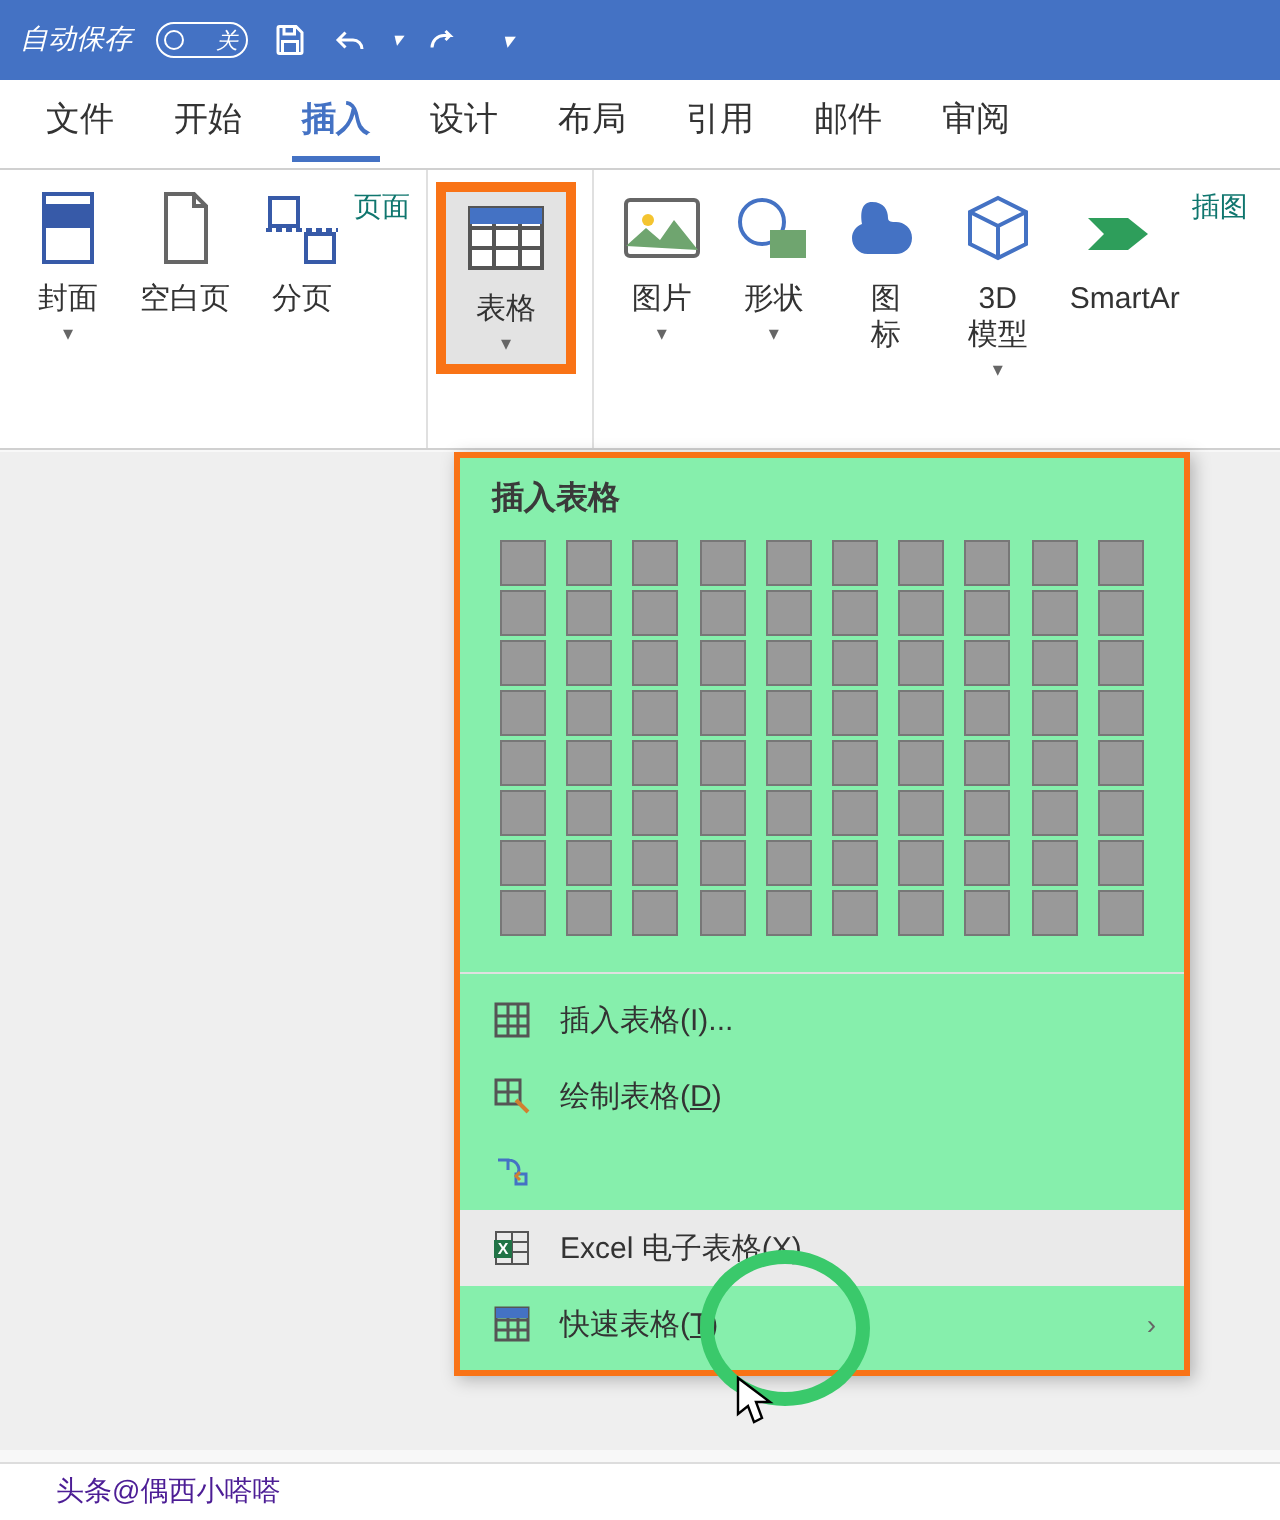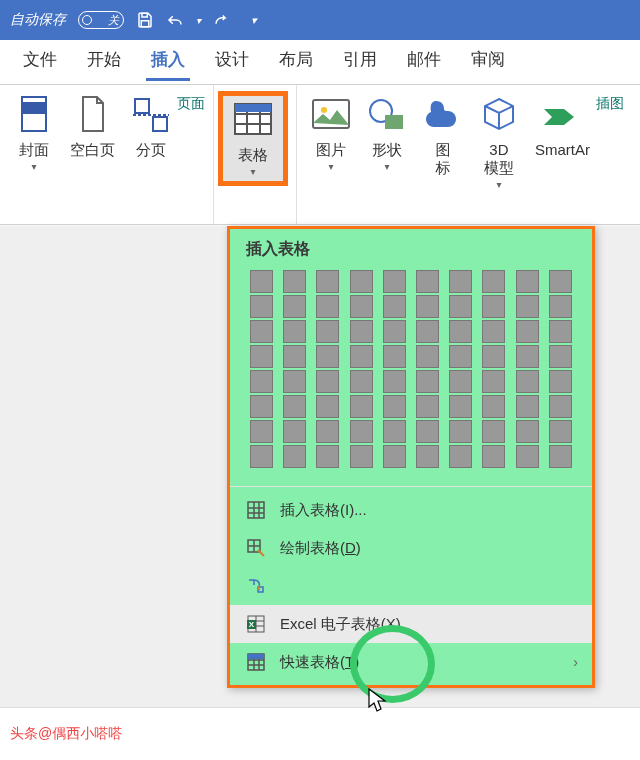--- a/index.html
+++ b/index.html
@@ -25,21 +25,21 @@
     .dd-title { font-size:16px; font-weight:600; color:#3a3a3a; padding:10px 16px 8px; }
     .grid { display:grid; grid-template-columns:repeat(10,1fr); gap:2px; padding:2px 16px 14px; justify-items:center; }
     .cell { width:23px; height:23px; background:#999; border:1px solid #777; cursor:pointer; }
     .dd-sep { height:1px; background:#e0e0e0; margin:4px 0; }
     .dd-item { display:flex; align-items:center; padding:9px 16px; font-size:15px; color:#333; cursor:pointer; gap:14px; position:relative; }
     .dd-item.hover { background:#eaeaea; }
     .dd-item .mi-icon { width:20px; height:20px; display:flex; align-items:center; justify-content:center; }
     .dd-item .chev { position:absolute; right:14px; color:#666; font-size:14px; }
     .circle-hl { position:absolute; width:85px; height:78px; border:7px solid #3ac96b; border-radius:50%; left:350px; top:625px; z-index:10; pointer-events:none; }
     .doc-area { position:absolute; top:226px; left:0; right:0; bottom:35px; background:#efefef; }
-    .footer { position:absolute; bottom:0; left:0; width:640px; height:53px; background:#fff; display:flex; align-items:center; padding-left:10px; font-size:14px; color:#ef4444; border-top:1px solid #ddd; z-index:3; }
+    .footer { position:absolute; bottom:0; left:0; width:640px; height:29px; background:#fff; display:flex; align-items:center; padding-left:28px; font-size:14px; color:#4c1d95; border-top:1px solid #ddd; z-index:3; }
     .underline { text-decoration:underline; }
     svg { overflow:visible; }
     .cursor { position:absolute; left:368px; top:688px; z-index:20; pointer-events:none; }
   </style>
 </head>
 <body>
 
 <div class="titlebar">
   <span>自动保存</span>
   <span class="toggle">

